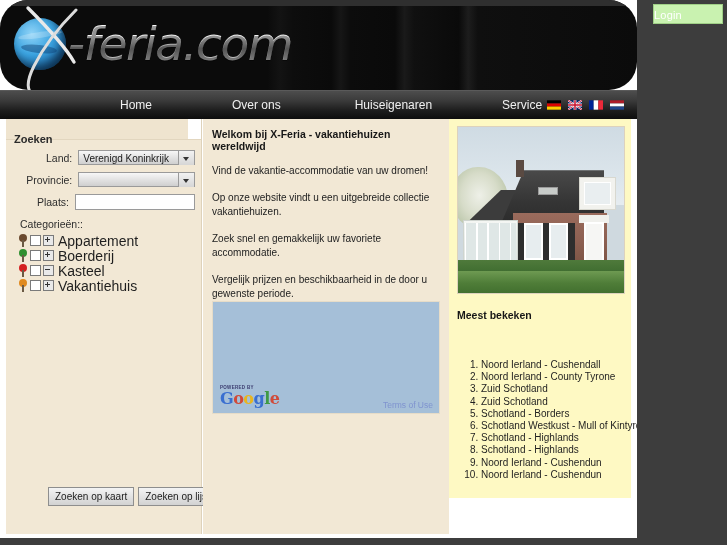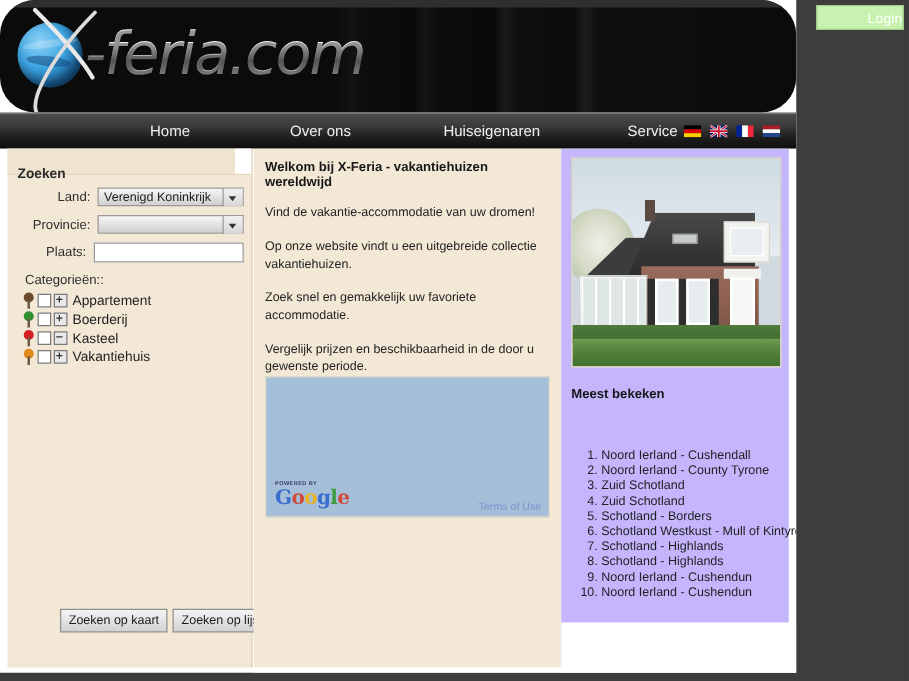--- a/index.html
+++ b/index.html
@@ -18,21 +18,21 @@
   
   .login-btn {
     position: absolute;
     left: 653px; top: 4px;
     width: 70px; height: 20px;
     background: #c9f2b0;
     border: 1px solid #9fcf86;
     color: #ffffff;
     font-size: 11px;
     line-height: 20px;
-    text-align: right;
+    text-align: left;
     letter-spacing: .2px;
     box-sizing: border-box;
     cursor: pointer;
   }
 
   
   .page {
     position: absolute;
     left: 0px; top: 0px;
     width: 637px; height: 538px;
@@ -256,21 +256,21 @@
     cursor: pointer;
   }
   .plusbox:before {
     content:""; position:absolute; left:1px; top:3px;
     width:5px; height:1px; background:#333;
   }
   .plusbox.plus:after {
     content:""; position:absolute; left:3px; top:1px;
     width:1px; height:5px; background:#333;
   }
-  .cat-label { font-size: 11px; color: #1f1f1f; cursor: pointer; }
+  .cat-label { font-size: 14px; color: #1f1f1f; cursor: pointer; }
 
   .btn-row {
     position: absolute; left: 42px; bottom: 28px;
     display: flex; gap: 4px;
   }
   .sbtn {
     background: linear-gradient(180deg,#f4f4f4 0%,#e1e1e1 55%,#d2d2d2 100%);
     border: 1px solid #8e8e8e;
     font-size: 10px;
     color: #1c1c1c;
@@ -317,21 +317,21 @@
   .tou {
     position: absolute; right: 6px; bottom: 3px;
     font-size: 8.5px; color: #7f93cf;
     text-decoration: none; cursor: pointer;
   }
 
   
   .right {
     position: absolute; left: 449px; top: 0;
     width: 182px; height: 415px;
-    background: #c4b5fd;
+    background: #fef9c3;
   }
   .photo {
     position: absolute; left: 8px; top: 7px;
     width: 166px; height: 166px;
     border: 1px solid #ddd2bd;
     background: #cfd9df;
     overflow: hidden;
   }
   .sky  { position:absolute; left:0; top:0; width:100%; height:47%;
           background: linear-gradient(180deg,#cfdbe3 0%,#dde6ec 70%,#e6ecf0 100%); }

